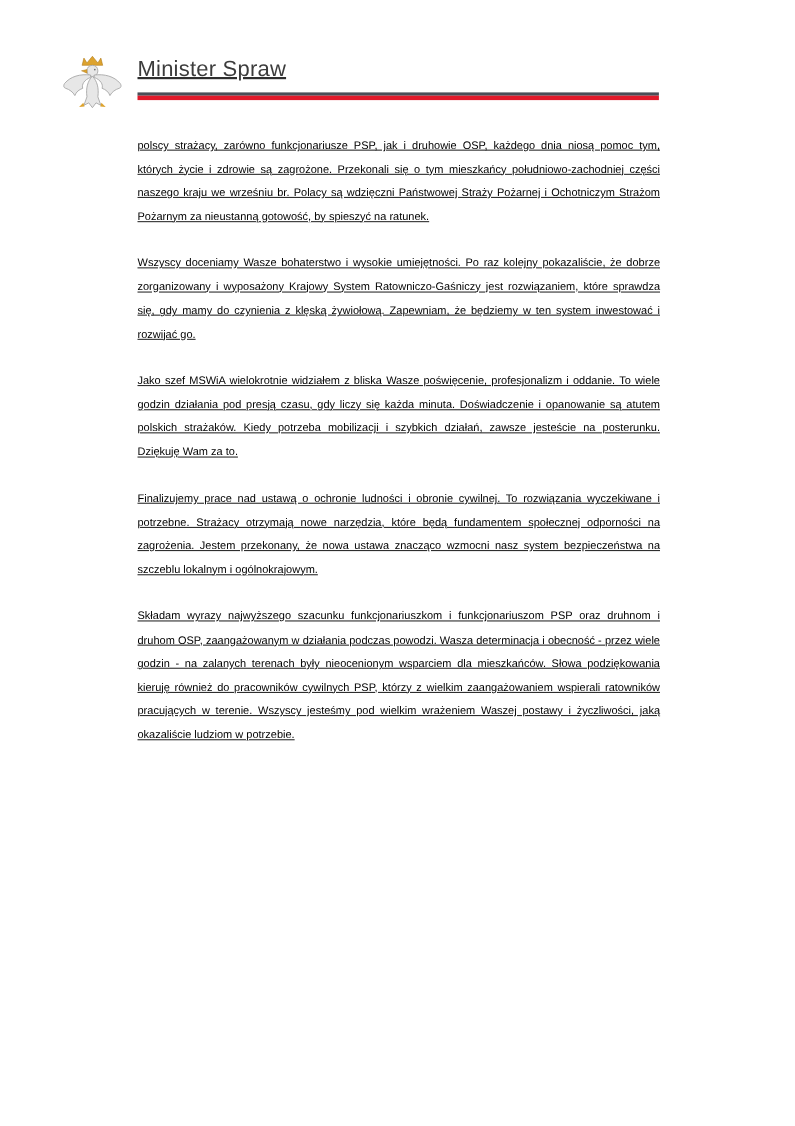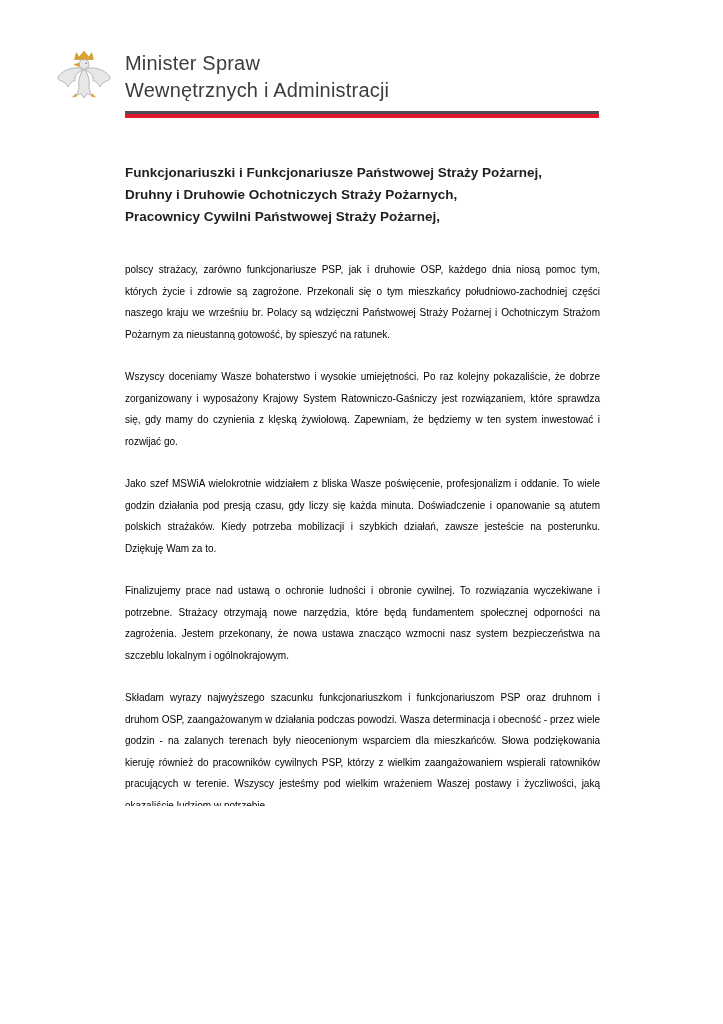--- a/index.html
+++ b/index.html
@@ -7,20 +7,21 @@
   html, body { background: #ffffff; }
   .page {
     position: relative;
     width: 723px;
     height: 806px;
     margin: 0 auto;
     background: #ffffff;
     font-family: "Liberation Sans", sans-serif;
     color: #2e2e2e;
     overflow: hidden;
+    text-decoration: underline;
   }
   .emblem {
     position: absolute;
     left: 50px;
     top: 44px;
     width: 68px;
     height: 66px;
   }
   .letterhead-text { padding-top: 50px; margin-left: 125px; }
   .ministry-line {
@@ -79,36 +80,30 @@
 
       <path d="M45 90 l-7 7 l9 -1 z" fill="#dda32e"></path>
       <path d="M75 90 l7 7 l-9 -1 z" fill="#dda32e"></path>
 
       <circle cx="64" cy="35" r="1.4" fill="#6b6b6b"></circle>
     </svg>
   </div>
 
   <header class="letterhead-text">
     <div class="ministry-line">Minister Spraw</div>
-    <div class="ministry-line">Wewnętrznych i Administracji</div>
   </header>
 
   <div class="rule">
     <div class="rule-dark"></div>
     <div class="rule-red"></div>
   </div>
 
 
   <main class="letter-body">
 
-    <div class="salutation">
-      <div>Funkcjonariuszki i Funkcjonariusze Państwowej Straży Pożarnej,</div>
-      <div>Druhny i Druhowie Ochotniczych Straży Pożarnych,</div>
-      <div>Pracownicy Cywilni Państwowej Straży Pożarnej,</div>
-    </div>
 
     <p class="para first">polscy strażacy, zarówno funkcjonariusze PSP, jak i druhowie OSP, każdego dnia niosą pomoc tym, których życie i zdrowie są zagrożone. Przekonali się o tym mieszkańcy południowo-zachodniej części naszego kraju we wrześniu br. Polacy są wdzięczni Państwowej Straży Pożarnej i Ochotniczym Strażom Pożarnym za nieustanną gotowość, by spieszyć na ratunek.</p>
     <p class="para">Wszyscy doceniamy Wasze bohaterstwo i wysokie umiejętności. Po raz kolejny pokazaliście, że dobrze zorganizowany i wyposażony Krajowy System Ratowniczo-Gaśniczy jest rozwiązaniem, które sprawdza się, gdy mamy do czynienia z klęską żywiołową. Zapewniam, że będziemy w ten system inwestować i rozwijać go.</p>
     <p class="para">Jako szef MSWiA wielokrotnie widziałem z bliska Wasze poświęcenie, profesjonalizm i oddanie. To wiele godzin działania pod presją czasu, gdy liczy się każda minuta. Doświadczenie i opanowanie są atutem polskich strażaków. Kiedy potrzeba mobilizacji i szybkich działań, zawsze jesteście na posterunku. Dziękuję Wam za to.</p>
     <p class="para">Finalizujemy prace nad ustawą o ochronie ludności i obronie cywilnej. To rozwiązania wyczekiwane i potrzebne. Strażacy otrzymają nowe narzędzia, które będą fundamentem społecznej odporności na zagrożenia. Jestem przekonany, że nowa ustawa znacząco wzmocni nasz system bezpieczeństwa na szczeblu lokalnym i ogólnokrajowym.</p>
     <p class="para">Składam wyrazy najwyższego szacunku funkcjonariuszkom i funkcjonariuszom PSP oraz druhnom i druhom OSP, zaangażowanym w działania podczas powodzi. Wasza determinacja i obecność - przez wiele godzin - na zalanych terenach były nieocenionym wsparciem dla mieszkańców. Słowa podziękowania kieruję również do pracowników cywilnych PSP, którzy z wielkim zaangażowaniem wspierali ratowników pracujących w terenie. Wszyscy jesteśmy pod wielkim wrażeniem Waszej postawy i życzliwości, jaką okazaliście ludziom w potrzebie.</p>
 
   </main>
 </div>
 

